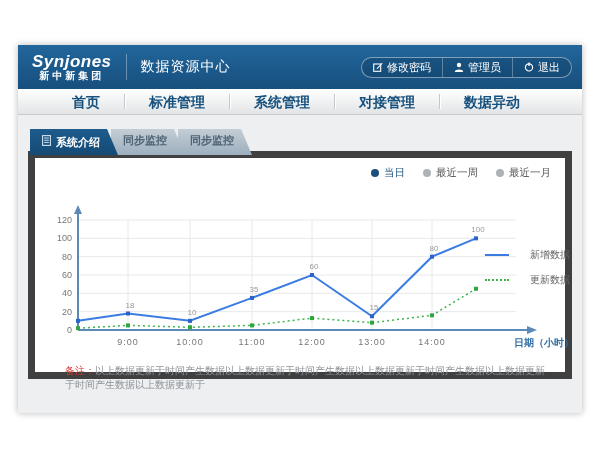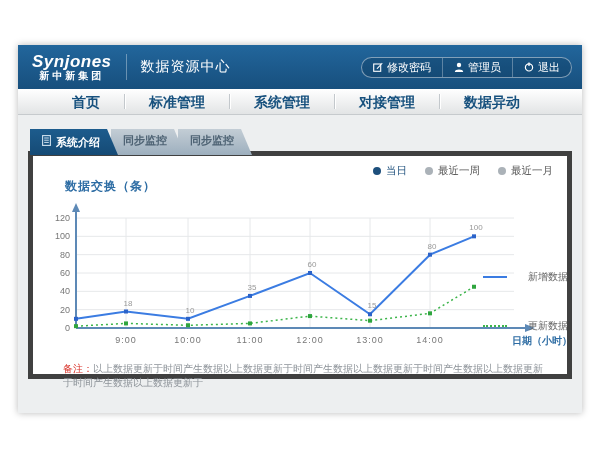--- a/index.html
+++ b/index.html
@@ -39,35 +39,35 @@
   .tab { height:26px; line-height:22px; font-size:11px; font-weight:bold;
     padding:0 18px 0 12px; cursor:pointer;
     clip-path:polygon(0 0, calc(100% - 11px) 0, 100% 100%, 0 100%); }
   .tab.active { background:linear-gradient(180deg,#1d5c8d,#154a75); color:#fff;
     z-index:3; position:relative; display:flex; align-items:center; gap:5px; }
   .tab.inactive { background:linear-gradient(180deg,#c3cdd5,#9dafbe); color:#4e6374;
     margin-left:-7px; position:relative; }
   .tab.inactive.t2 { z-index:2; }
   .tab.inactive.t3 { z-index:1; }
 
-  .panel { background:#fff; border:5px solid #404040; height:228px; position:relative; }
+  .panel { background:#fff; border:7px solid #404040; height:228px; position:relative; }
 
   .range-radios { position:absolute; top:8px; right:14px; display:flex; gap:18px; }
   .radio-item { display:flex; align-items:center; gap:5px; font-size:10.5px; color:#555; cursor:pointer; }
   .radio-dot { width:8px; height:8px; border-radius:50%; background:#abb2b8; }
   .radio-item.selected .radio-dot { background:#1d4f7c; }
   .radio-item.selected { color:#1d4f7c; }
 
   .chart-title { position:absolute; left:32px; top:22px; font-size:12px;
     font-weight:bold; color:#2e6da4; letter-spacing:1px; }
 
   .chart-container { position:absolute; left:1px; top:40px; width:540px; height:158px; }
   .chart-legend { position:absolute; right:6px; top:50px; display:flex;
     flex-direction:column; gap:11px; }
-  .legend-item { display:flex; align-items:center; gap:21px; font-size:10px; color:#666;margin-top:24px; }
+  .legend-item { display:flex; align-items:center; gap:21px; font-size:10px; color:#666; }
   .legend-swatch { width:24px; height:0; }
   .legend-swatch.solid  { border-top:2px solid #3b7ce2; }
   .legend-swatch.dotted { border-top:2px dotted #3db54b; }
 
   .note { position:absolute; left:30px; right:20px; top:206px; font-size:10px;
     line-height:14px; color:#8d9399; }
   .note-label { color:#d9342b; }
 
   svg text { font-family:"Liberation Sans","DejaVu Sans",sans-serif; }
 </style>
@@ -154,21 +154,20 @@
         <div class="radio-item">
           <span class="radio-dot"></span>
           <span>最近一周</span>
         </div>
         <div class="radio-item">
           <span class="radio-dot"></span>
           <span>最近一月</span>
         </div>
       </div>
 
-      <div class="chart-title">数据交换（条）</div>
 
       <div class="chart-container">
         <div id="chart-mount"><svg width="540" height="158" viewBox="0 0 540 158">
               <g>
                 <line x1="42" y1="113.66666666666667" x2="480" y2="113.66666666666667" stroke="#e6e8ea" stroke-width="1"></line>
                 <line x1="42" y1="95.33333333333334" x2="480" y2="95.33333333333334" stroke="#e6e8ea" stroke-width="1"></line>
                 <line x1="42" y1="77" x2="480" y2="77" stroke="#e6e8ea" stroke-width="1"></line>
                 <line x1="42" y1="58.66666666666667" x2="480" y2="58.66666666666667" stroke="#e6e8ea" stroke-width="1"></line>
                 <line x1="42" y1="40.33333333333334" x2="480" y2="40.33333333333334" stroke="#e6e8ea" stroke-width="1"></line>
                 <line x1="42" y1="22" x2="480" y2="22" stroke="#e6e8ea" stroke-width="1"></line>

